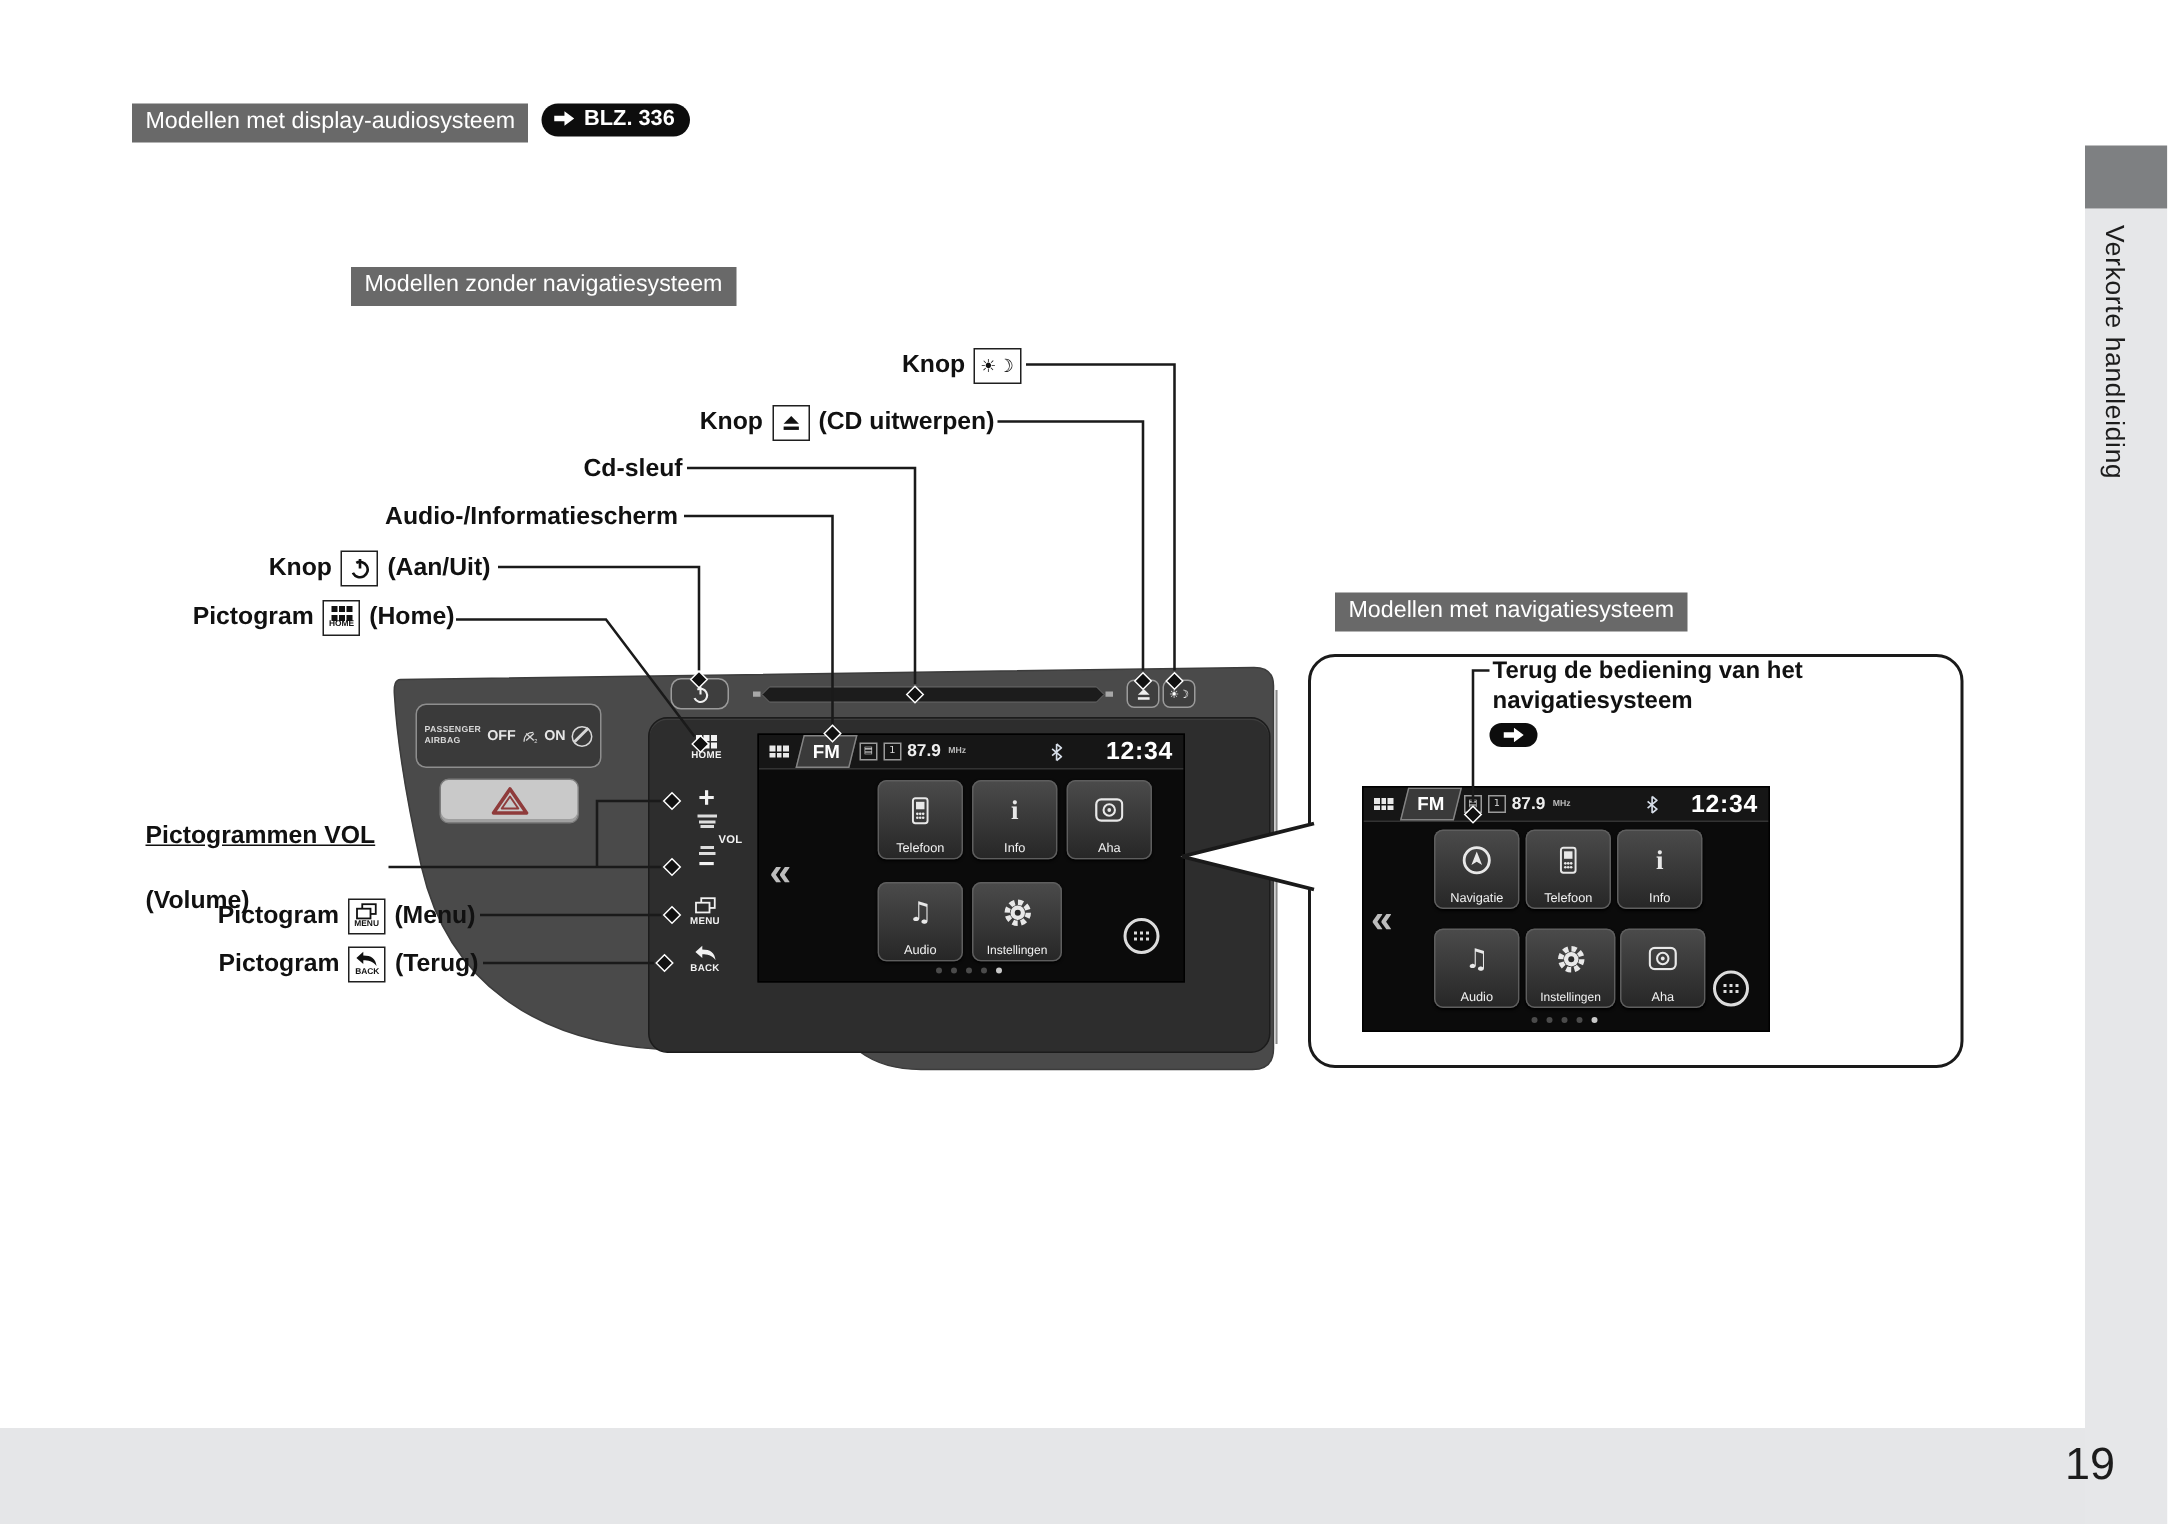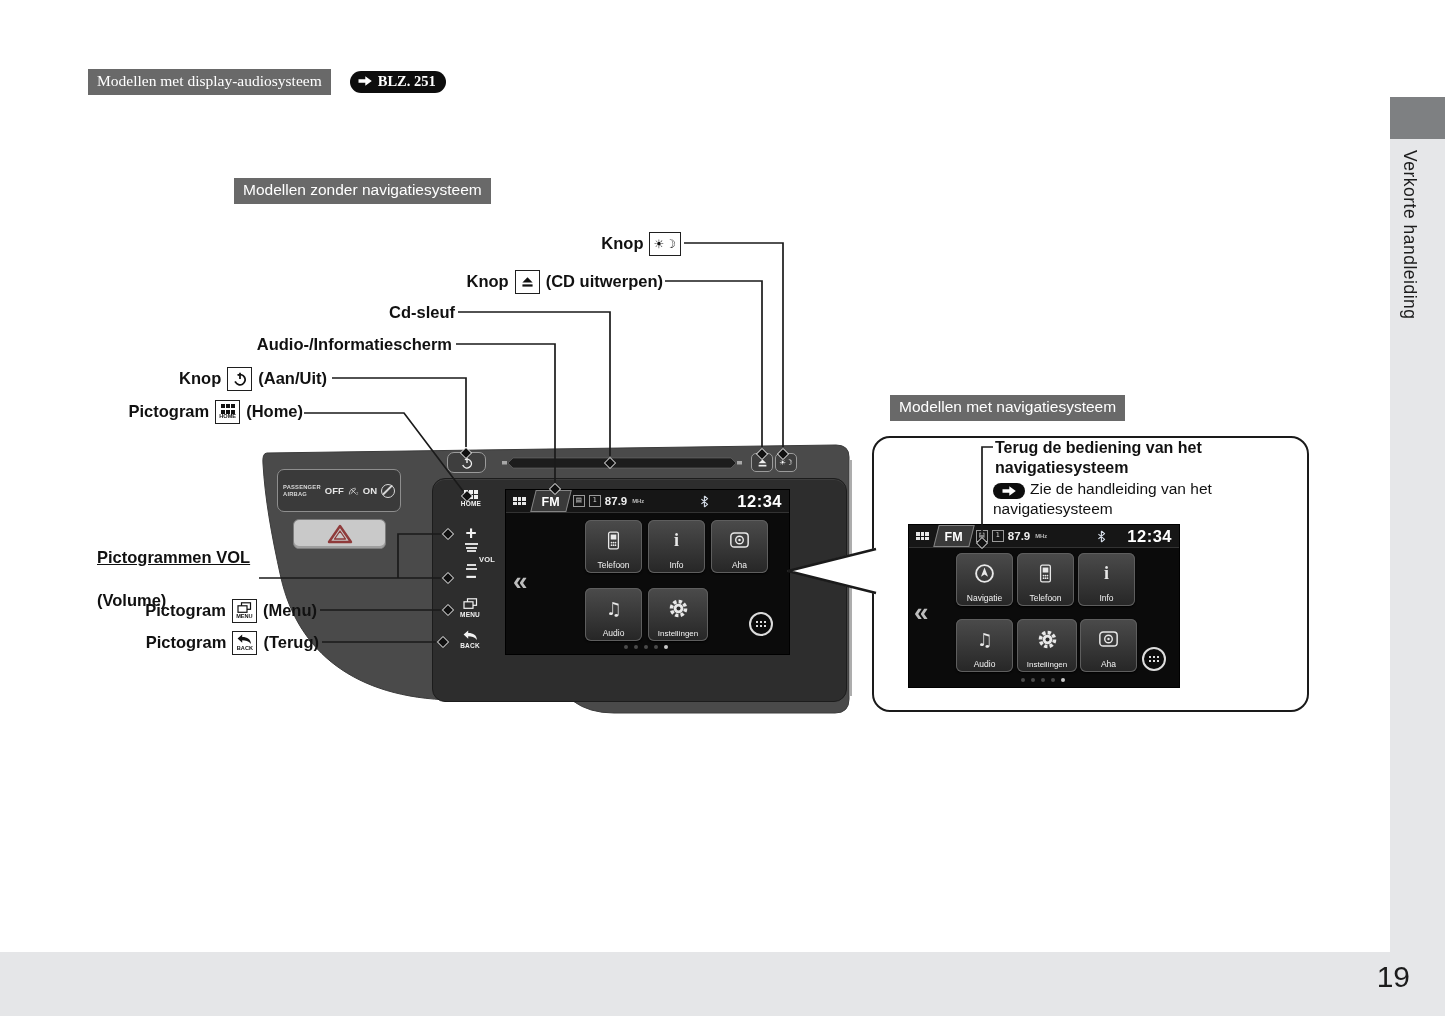--- a/index.html
+++ b/index.html
@@ -9,21 +9,21 @@
   #bottom-strip{position:absolute;left:0;top:952px;width:1445px;height:64px;background:#e5e6e8;z-index:0;}
   #sidebar-strip{position:absolute;left:1390px;top:139px;width:55px;height:877px;background:#e6e7e9;z-index:0;}
   #sidebar-tab{position:absolute;left:1390px;top:97px;width:55px;height:42px;background:#7e8082;z-index:1;}
   #sidebar-label{position:absolute;left:1399px;top:150px;writing-mode:vertical-rl;
         font-size:17.5px;color:#1c1c1c;letter-spacing:.5px;z-index:1;}
   #page-number{position:absolute;left:1374px;top:960px;width:36px;text-align:right;
         font-size:30px;color:#1c1c1c;z-index:1;}
   
   .graybox{display:inline-block;background:#696969;color:#fff;font-size:15.5px;line-height:1;
         padding:4px 9px 6px;white-space:nowrap;}
-  #header-row{position:absolute;left:88px;top:69px;display:flex;align-items:center;gap:19px;z-index:2;font-family:Liberation Serif, serif;}
+  #header-row{position:absolute;left:88px;top:69px;display:flex;align-items:flex-start;gap:9px;z-index:2;}
   .refbadge{display:inline-flex;align-items:center;gap:5px;background:#0d0d0d;color:#fff;
         border-radius:12px;padding:3px 10px 4px 7px;font-weight:bold;font-size:14.5px;line-height:1;}
   #label-without-nav{position:absolute;left:234px;top:178px;z-index:2;}
   #label-with-nav{position:absolute;left:890px;top:395px;z-index:2;}
   
   .callout{position:absolute;display:flex;align-items:center;gap:6px;font-size:16.5px;
         font-weight:bold;color:#111;white-space:nowrap;z-index:2;line-height:1.2;}
   .iconbox{display:inline-flex;flex-direction:column;align-items:center;justify-content:center;
         border:1.5px solid #1f1f1f;background:#fff;min-width:25px;height:24px;padding:1px 3px;box-sizing:border-box;}
   .iconbox .sub{font-size:5.6px;font-weight:bold;line-height:1;margin-top:.5px;}
@@ -108,21 +108,21 @@
   <div id="sidebar-tab"></div>
   <div id="sidebar-label">Verkorte handleiding</div>
   <div id="page-number">19</div>
 
   <div id="header-row">
     <span class="graybox">Modellen met display-audiosysteem</span>
     <span class="refbadge">
       <svg width="16" height="12" viewBox="0 0 16 12">
           <path d="M1.5 4.2 h6.8 V1.2 L14.8 6 L8.3 10.8 V7.8 H1.5 Z" fill="#fff"></path>
         </svg>
-      <span>BLZ. 251</span>
+      <span>BLZ. 336</span>
     </span>
   </div>
   <span id="label-with-nav" class="graybox">Modellen met navigatiesysteem</span>
   <span id="label-without-nav" class="graybox">Modellen zonder navigatiesysteem</span>
 
   <svg id="art-under" width="1445" height="1016" viewBox="0 0 1445 1016">
     <path d="M267 453 L836 445 Q849 445 849 457 L849 699 Q849 713 835 713 L614 713 Q589 713 573 701 L452 700 C355 698 298 652 281 578 C271 533 265 498 263 464 Q262 453 267 453 Z" fill="#4a4a4a" stroke="#3c3c3c" stroke-width="1"></path>
     <path d="M851 460 L851 696" stroke="#8a8a8a" stroke-width="1.4"></path>
     <polygon points="508,463 513,458 731,458 736,463 731,468 513,468" fill="#1c1c1c" stroke="#6d6d6d" stroke-width="0.6"></polygon>
     <rect x="502" y="461" width="5" height="3.5" fill="#a8a8a8"></rect>
@@ -373,21 +373,21 @@
     </div>
   </div>
 
   <div id="bubble"></div>
   <div id="nav-note-title">Terug de bediening van het navigatiesysteem</div>
   <div id="nav-note-body">
     <span class="refbadge">
         <svg width="16" height="12" viewBox="0 0 16 12">
           <path d="M1.5 4.2 h6.8 V1.2 L14.8 6 L8.3 10.8 V7.8 H1.5 Z" fill="#fff"></path>
         </svg>
-      </span><span>Zie de handleiding van het navigatiesysteem</span>
+      </span>
   </div>
 
   <div id="screen-nav" class="screen">
     <div class="topbar">
       <span class="sbgrid">
           <i></i>
           <i></i>
           <i></i>
           <i></i>
           <i></i>

